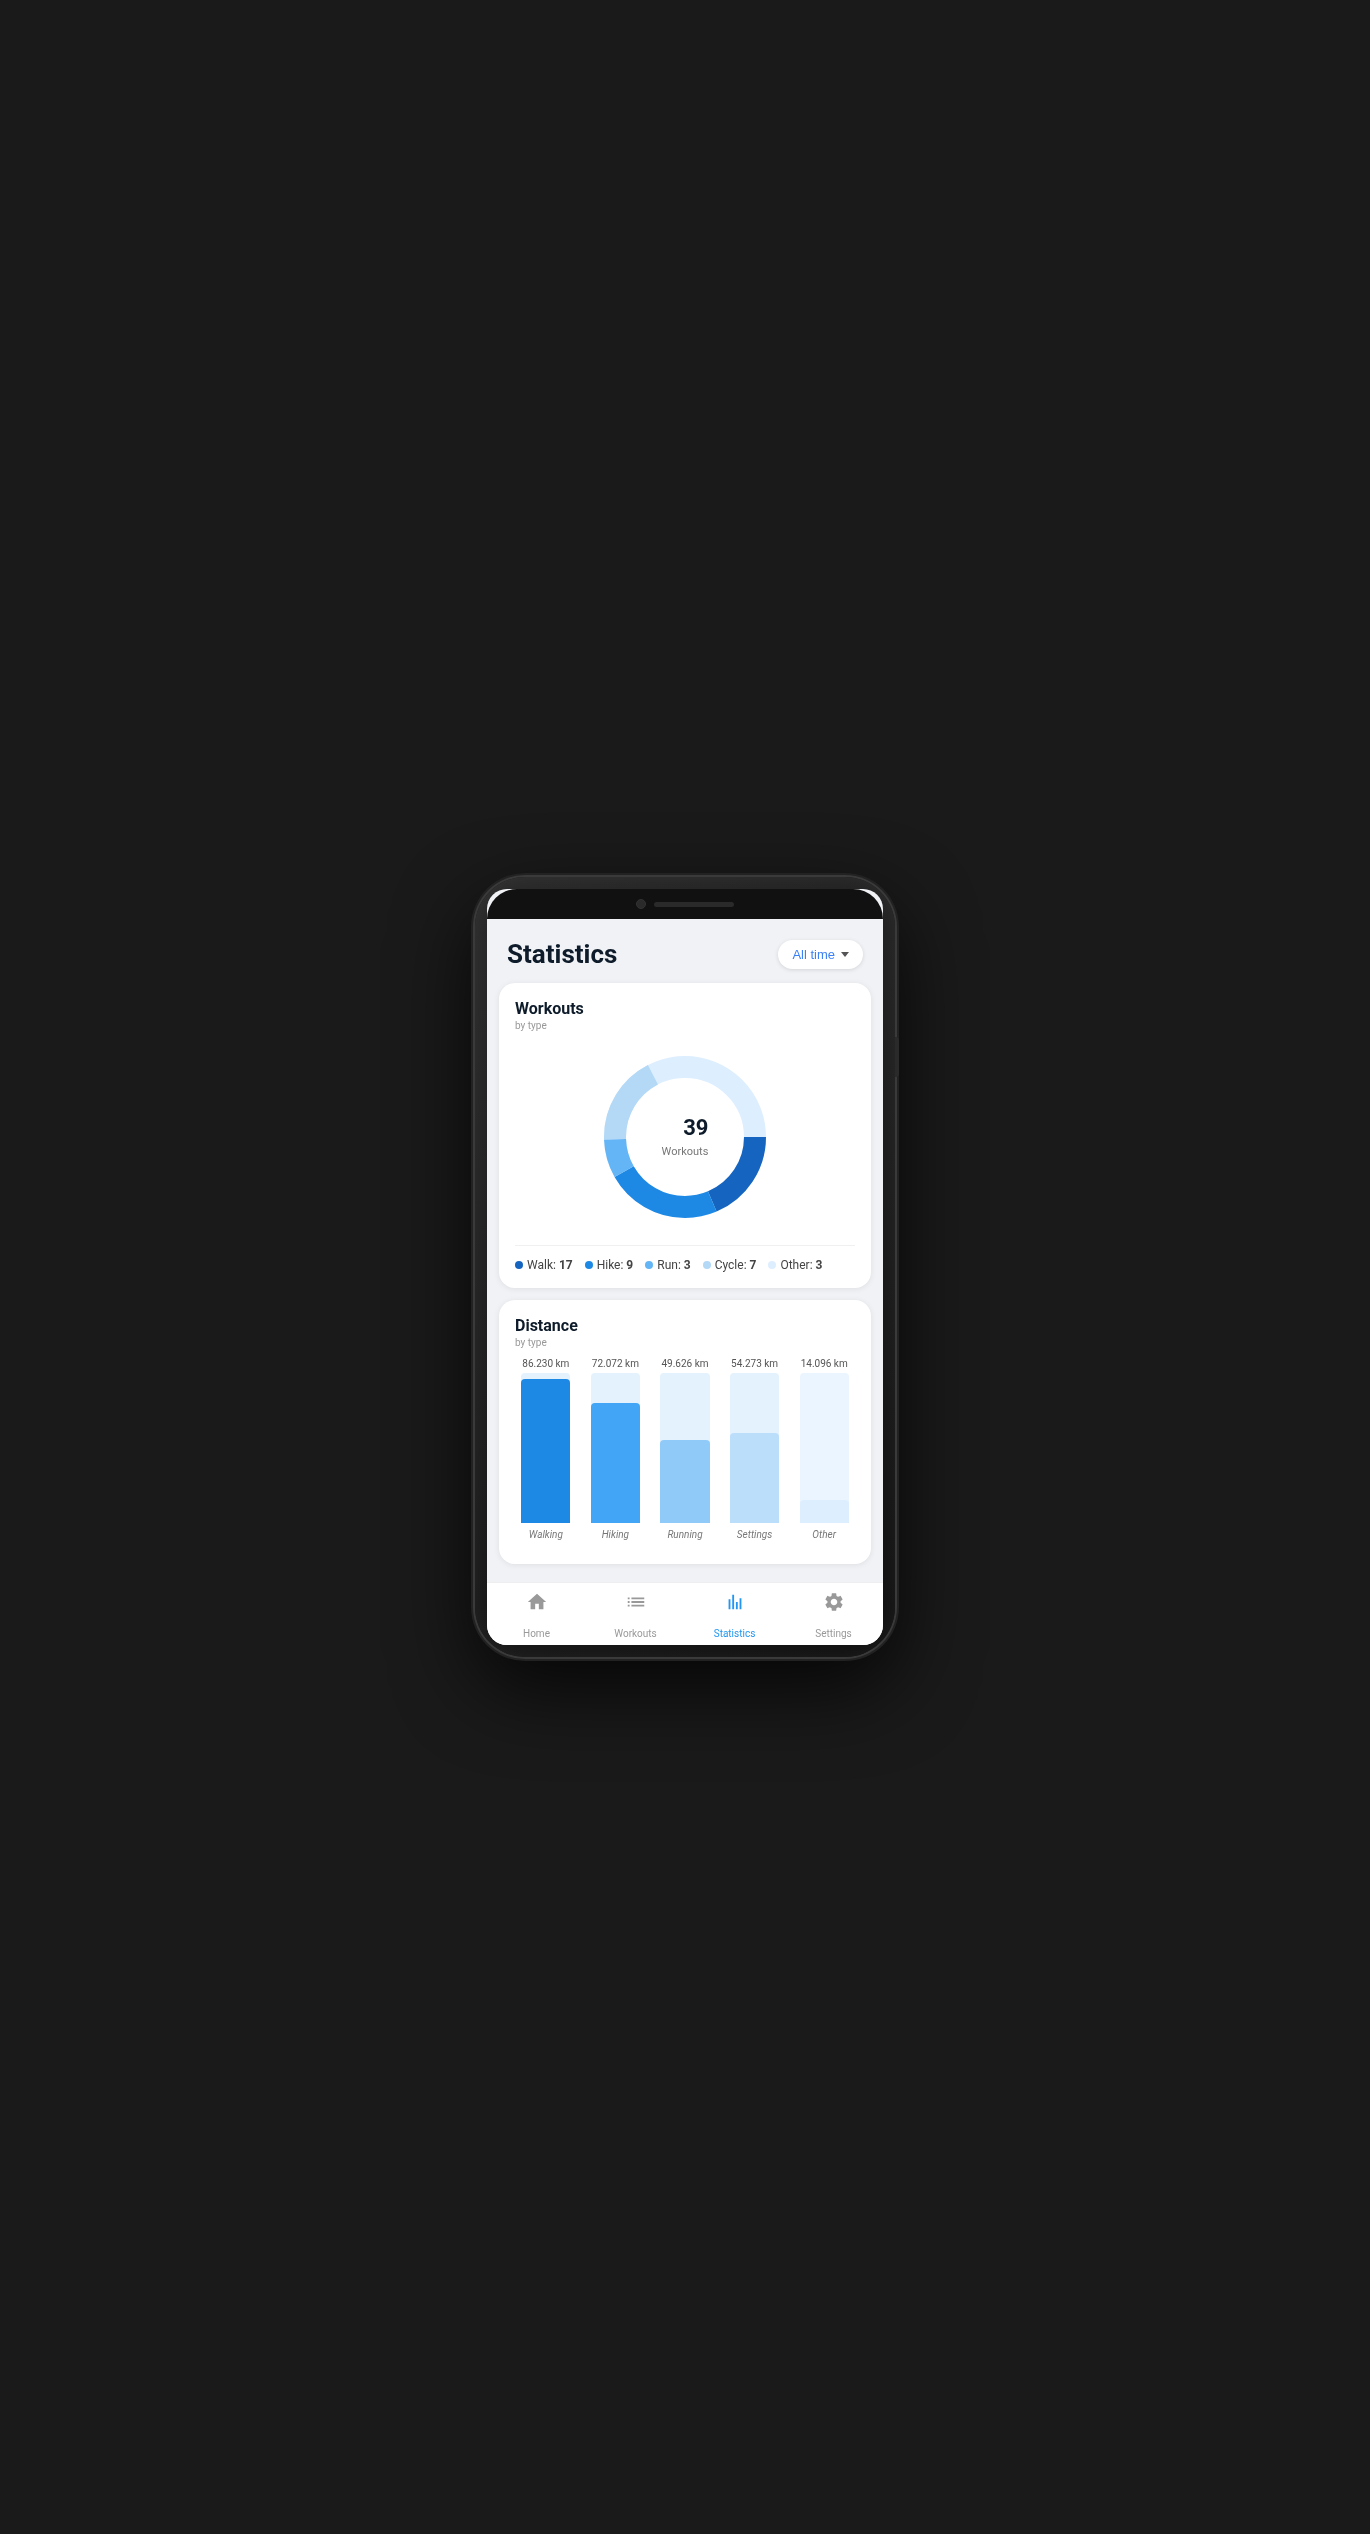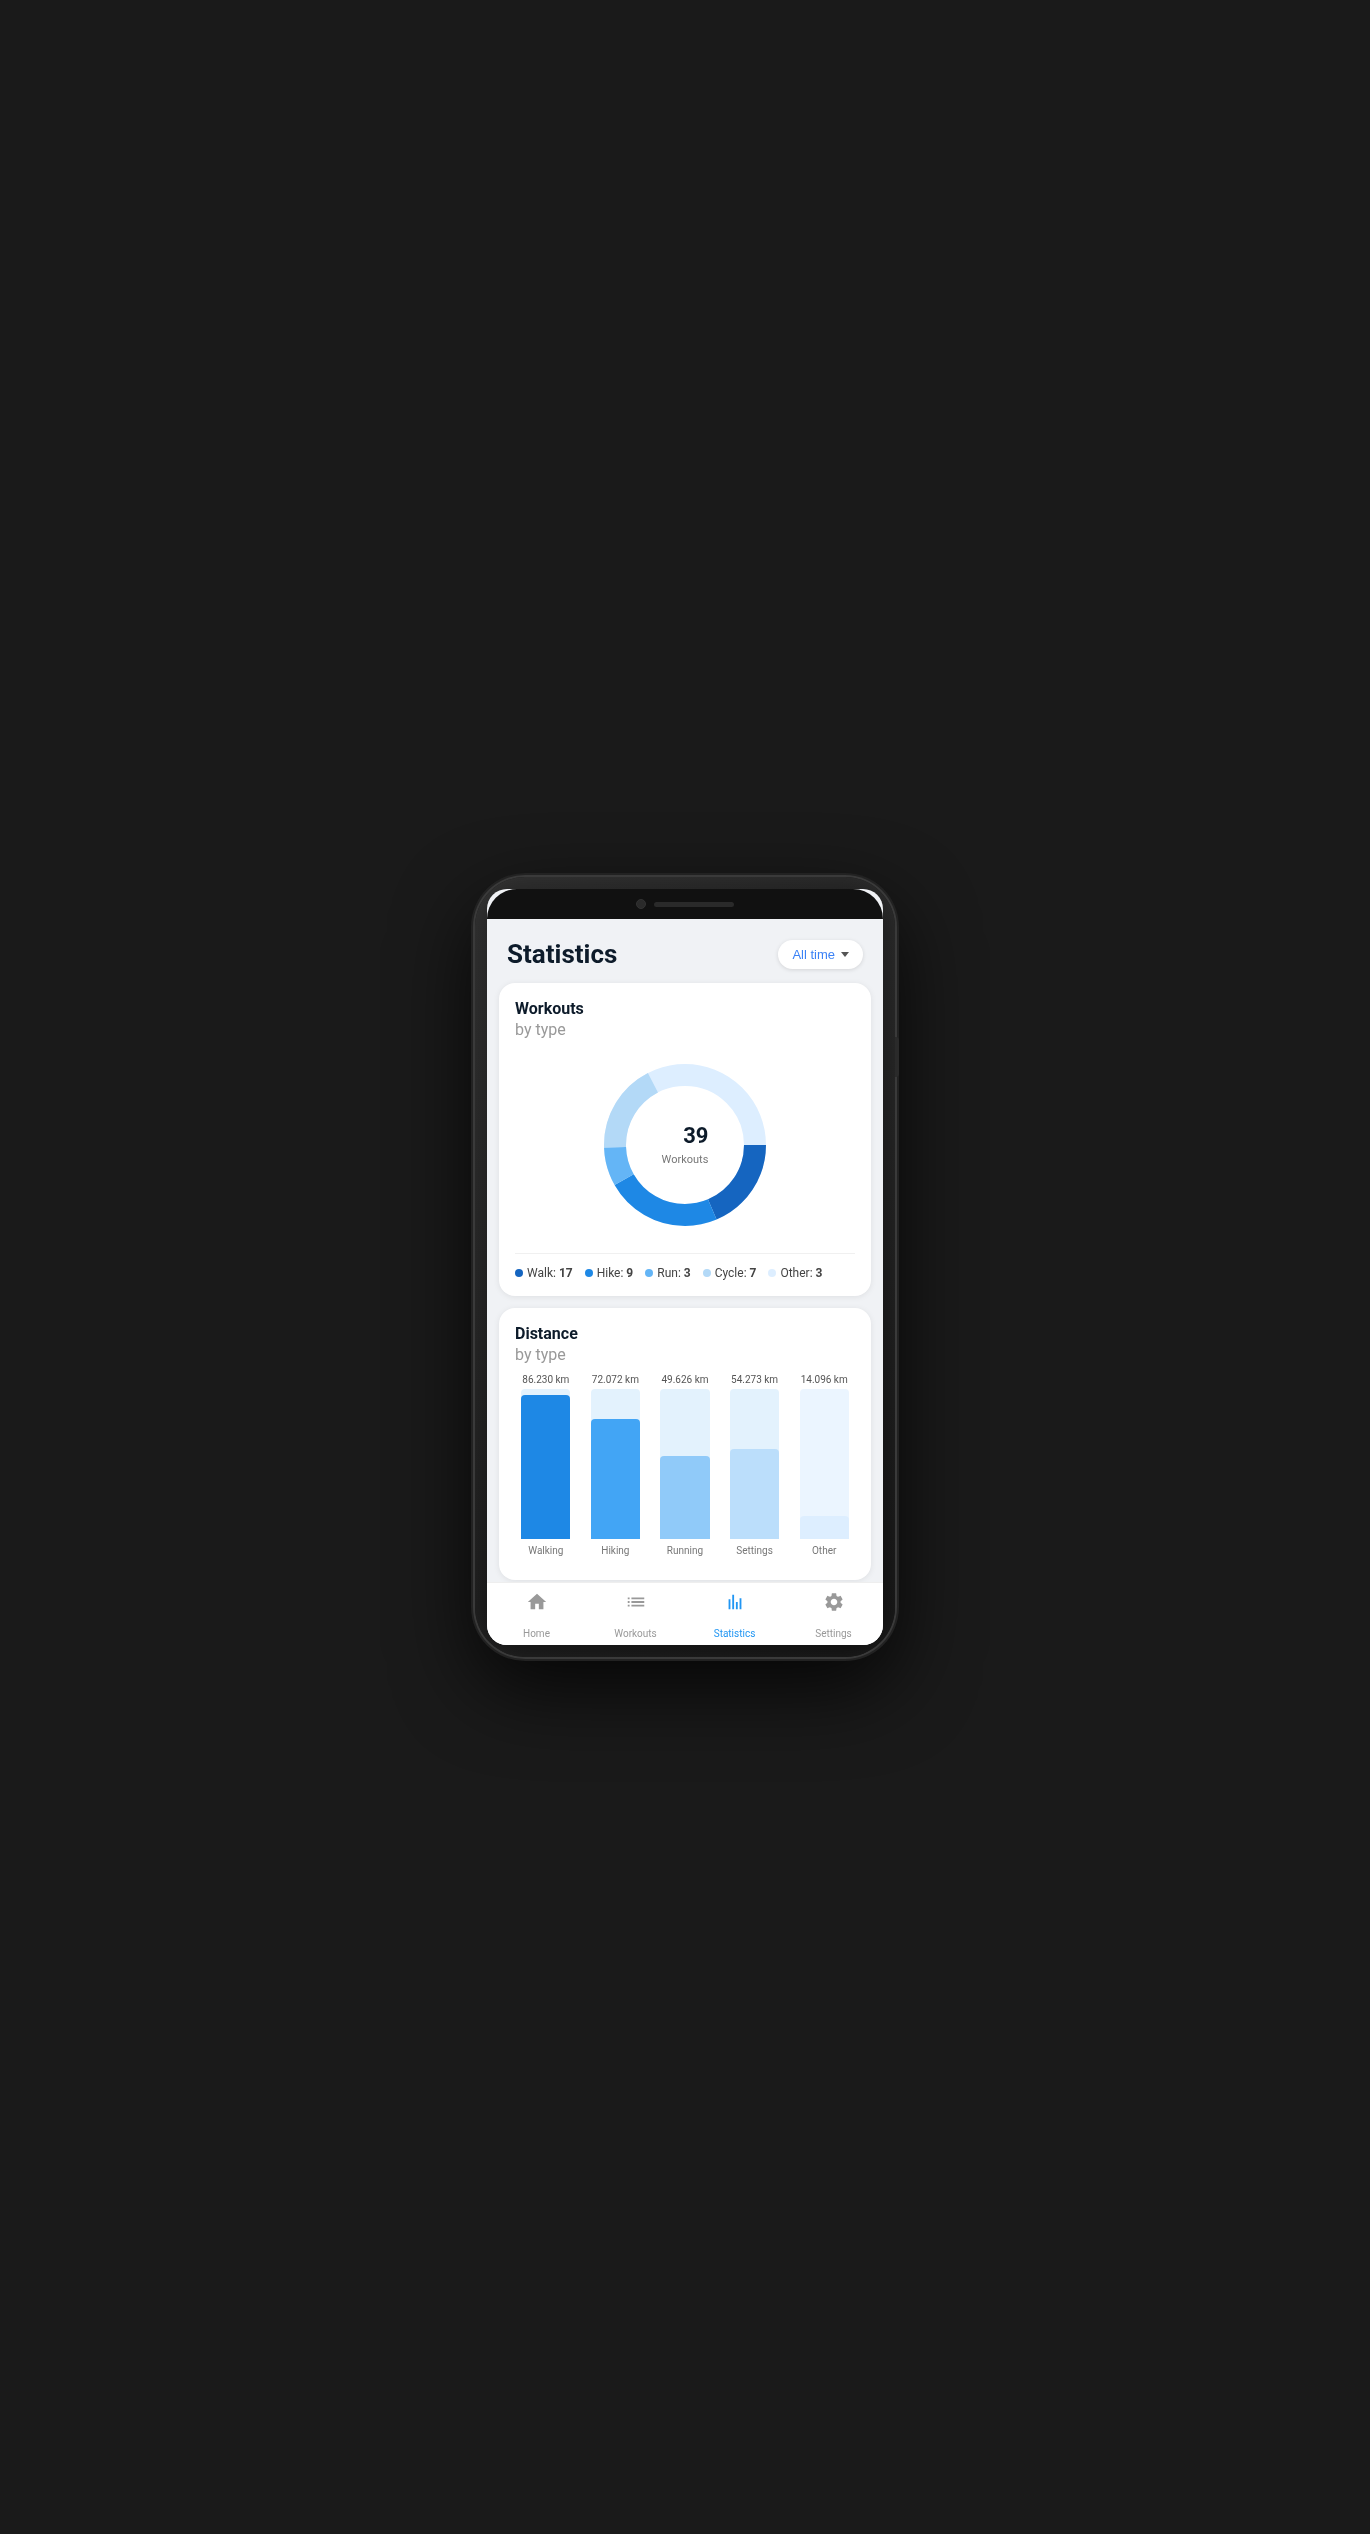--- a/index.html
+++ b/index.html
@@ -110,21 +110,21 @@
       margin: 0 12px 12px;
       padding: 16px;
       box-shadow: 0 1px 6px rgba(0,0,0,0.08);
     }
     .card-title {
       font-size: 16px;
       font-weight: 700;
       color: #0d1b2a;
     }
     .card-subtitle {
-      font-size: 16px;
+      font-size: 10px;
       color: #999;
       margin-top: 2px;
     }
 
     
     .donut-container {
       display: flex;
       justify-content: center;
       align-items: center;
       padding: 16px 0 10px;
@@ -210,20 +210,21 @@
       width: 100%;
       border-radius: 4px 4px 0 0;
       position: absolute;
       bottom: 0;
     }
     .bar-name {
       font-size: 10px;
       color: #777;
       margin-top: 6px;
       text-align: center;
+      font-style: italic;
     }
 
     
     .bottom-nav {
       background: white;
       border-top: 1px solid #eee;
       display: flex;
       justify-content: space-around;
       padding: 8px 0 6px;
       flex-shrink: 0;

